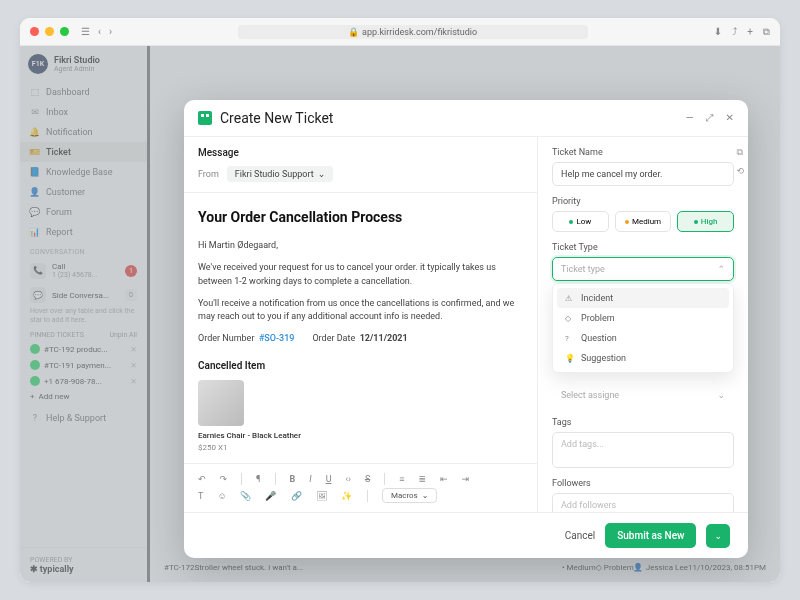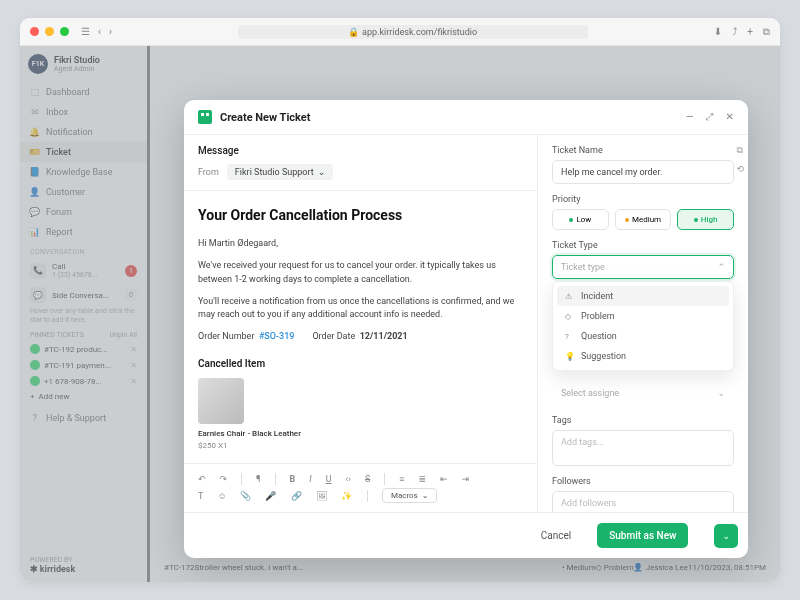--- a/index.html
+++ b/index.html
@@ -37,21 +37,21 @@
 .sidebar-footer .brand{font-weight:700;color:#333;font-size:9px}
 .main{flex:1;position:relative}
 .table-row{position:absolute;bottom:5px;left:0;right:0;display:flex;align-items:center;padding:5px 14px;font-size:8px;color:#444;}
 .dim-overlay{position:absolute;inset:0;background:rgba(160,165,170,.5)}
 .modal{position:absolute;top:54px;left:164px;right:32px;bottom:24px;background:#fff;border-radius:10px;box-shadow:0 10px 40px rgba(0,0,0,.2);display:flex;flex-direction:column;overflow:hidden}
 .modal-head{display:flex;align-items:center;gap:8px;padding:10px 14px;border-bottom:1px solid #eee}
 .modal-logo{width:14px;height:14px;background:#19b36b;border-radius:2px;position:relative}
 .modal-logo:before,.modal-logo:after{content:"";position:absolute;background:#fff}
 .modal-logo:before{top:3px;left:3px;width:3px;height:3px}
 .modal-logo:after{top:3px;right:3px;width:3px;height:3px}
-.modal-title{font-weight:700;font-size:11px;color:#222;flex:1}
+.modal-title{font-weight:400;font-size:14px;color:#222;flex:1}
 .modal-ctrls{display:flex;gap:12px;color:#888;font-size:10px}
 .modal-ctrls span{cursor:pointer}
 .modal-body{flex:1;display:flex;overflow:hidden}
 .msg-col{flex:1;display:flex;flex-direction:column;border-right:1px solid #eee}
 .msg-head{padding:10px 14px;border-bottom:1px solid #eee}
 .msg-head .label{font-size:10px;color:#222;font-weight:500;margin-bottom:8px}
 .from-row{display:flex;align-items:center;gap:8px;font-size:9px}
 .from-row .lbl{color:#888}
 .chip{background:#f1f3f2;border-radius:4px;padding:3px 8px;font-size:9px;color:#444;display:inline-flex;align-items:center;gap:4px}
 .msg-content{flex:1;padding:14px;overflow:auto;font-size:9px;color:#444;line-height:1.55}
@@ -80,21 +80,21 @@
 .prio.med .pd{background:#f0a020}
 .prio.high{border-color:#19b36b;background:#e7f7ee;color:#19b36b;font-weight:500}
 .prio.high .pd{background:#19b36b}
 .select-open{border:1px solid #19b36b;border-radius:5px;padding:6px 8px;font-size:9px;color:#aaa;display:flex;justify-content:space-between;align-items:center;box-shadow:0 0 0 2px rgba(25,179,107,.12)}
 .dropdown{position:absolute;left:14px;right:14px;top:146px;background:#fff;border:1px solid #eee;border-radius:6px;box-shadow:0 6px 20px rgba(0,0,0,.1);z-index:5;padding:4px}
 .dd-item{display:flex;align-items:center;gap:6px;padding:5px 8px;font-size:9px;color:#555;border-radius:4px;cursor:pointer}
 .dd-item.sel{background:#f3f4f3}
 .dd-item .ic{width:10px;color:#888;font-size:8px}
 .assigne{color:#aaa;font-size:9px;padding:6px 8px;border:1px solid transparent;display:flex;justify-content:space-between}
 .tags-box,.followers-box{border:1px solid #e3e3e3;border-radius:5px;padding:6px 8px;min-height:36px;font-size:9px;color:#bbb}
-.modal-foot{display:flex;justify-content:flex-end;align-items:center;gap:26px;padding:10px 10px;border-top:1px solid #eee}
+.modal-foot{display:flex;justify-content:flex-end;align-items:center;gap:10px;padding:10px 18px;border-top:1px solid #eee}
 .btn-cancel{font-size:10px;color:#555;background:none;border:none;cursor:pointer}
 .btn-submit{background:#19b36b;color:#fff;border:none;border-radius:5px;padding:7px 12px;font-size:10px;font-weight:500;cursor:pointer}
 .btn-drop{background:#19b36b;color:#fff;border:none;border-radius:5px;padding:7px 8px;font-size:9px;cursor:pointer}
 </style>
 </head>
 <body>
 
 <div class="browser">
   <div class="titlebar">
     <div class="dots">
@@ -202,21 +202,21 @@
             <span>+</span>
             <span style="flex:1;overflow:hidden;text-overflow:ellipsis;white-space:nowrap">Add new</span>
           </div>
         </div>
       <div class="nav-item" style="margin-top:4px">
         <span class="ico">?</span>
         <span>Help &amp; Support</span>
       </div>
       <div class="sidebar-footer">
         <div>POWERED BY</div>
-        <div class="brand">✱ <span>kirridesk</span></div>
+        <div class="brand">✱ <span>typically</span></div>
       </div>
     </div>
 
     <div class="main">
       <div class="table-row">
         <span>#TC-172</span>
         <span style="flex:1">Stroller wheel stuck. i wan't a...</span>
         <span>• <span>Medium</span></span>
         <span>◇ <span>Problem</span></span>
         <span>👤 <span>Jessica Lee</span></span>

